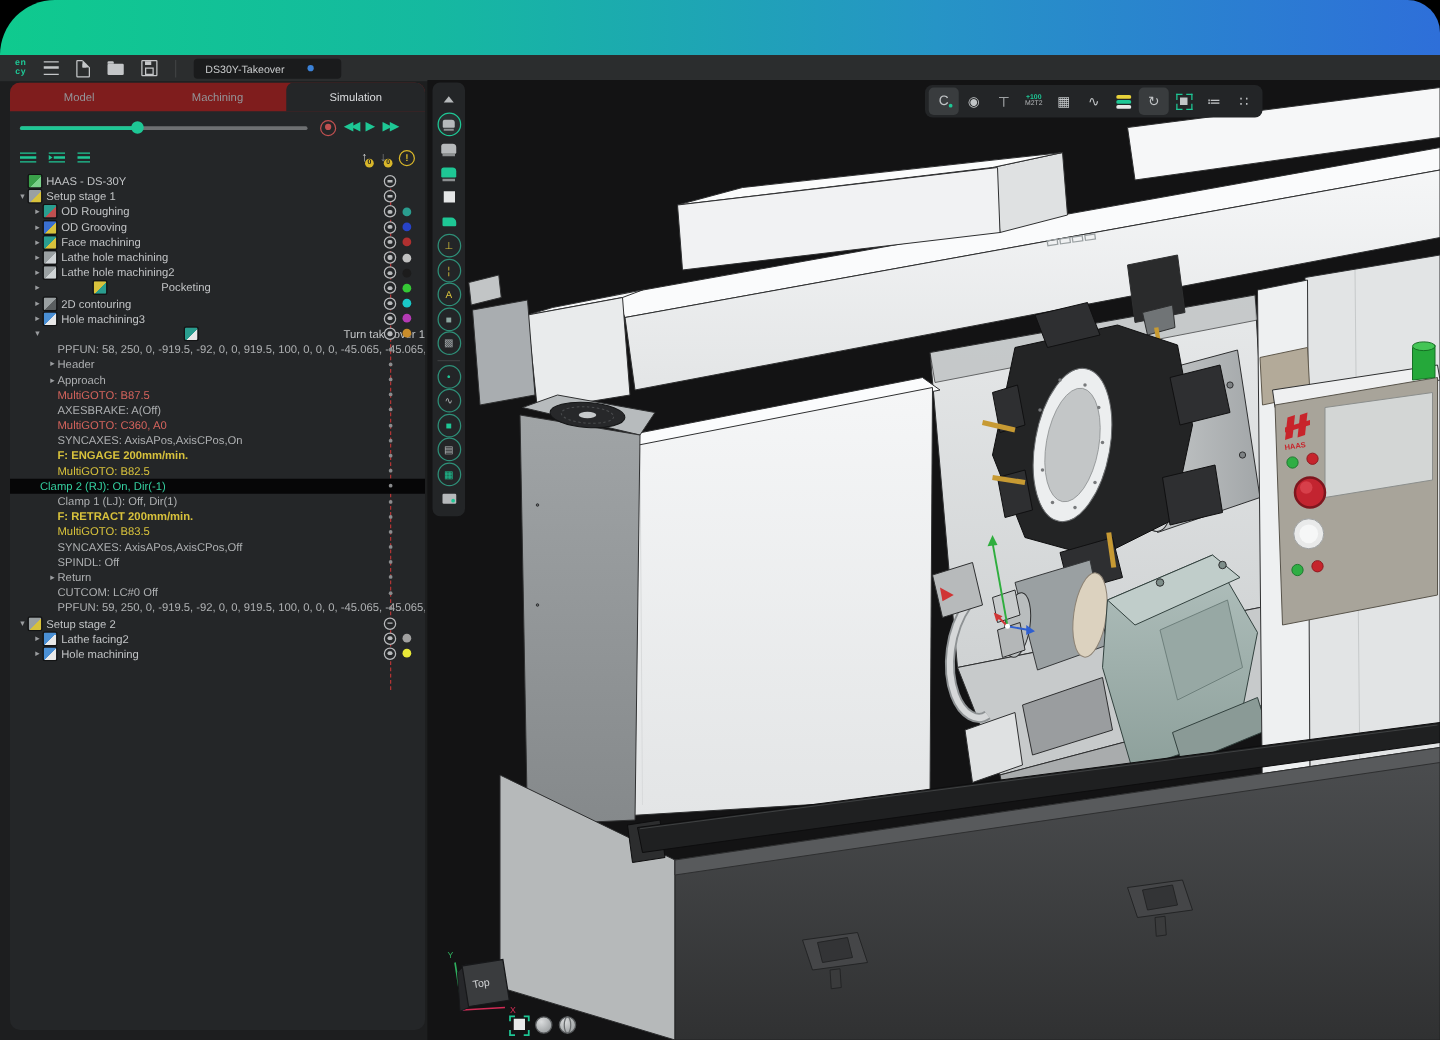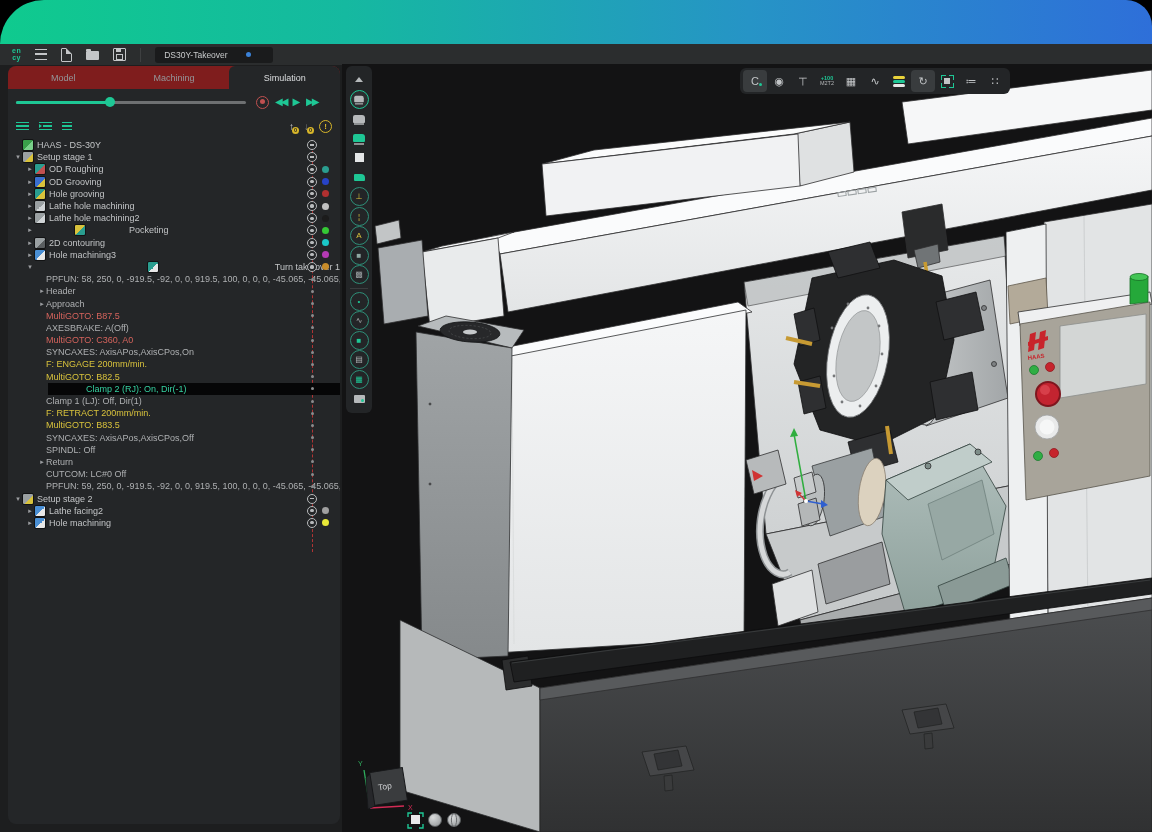--- a/index.html
+++ b/index.html
@@ -53,21 +53,21 @@
   .warn{width:11px;height:11px;border:1.4px solid #d8b62a;border-radius:50%;color:#d8b62a;font-size:8px;font-weight:bold;
     display:flex;align-items:center;justify-content:center;}
   
   .tree{position:relative;margin-top:2px;}
   .dashline{position:absolute;left:304px;width:0;border-left:1px dashed #b03434;top:2px;}
   .trow{position:relative;height:12.2px;display:flex;align-items:center;white-space:nowrap;overflow:hidden;}
   .trow .chev{width:8px;font-size:7px;color:#9b9da0;text-align:center;flex:0 0 8px;}
   .trow .tile{width:10px;height:10px;border-radius:2px;flex:0 0 10px;margin-right:3px;border:.5px solid #121314;}
   .trow .lab{font-size:9px;}
   .t-normal{color:#c2c4c6}.t-cmd{color:#aeb0b2}.t-red{color:#d4635c}
-  .t-yellow{color:#d8c23c}.t-yellow-bold{color:#d8c23c;font-weight:normal}
+  .t-yellow{color:#d8c23c}.t-yellow-bold{color:#d8c23c;font-weight:bold}
   .trow.sel{background:#060607;}
   .trow.sel .lab{color:#35d0a0;}
   .rright{position:absolute;display:block;}
   .ring{right:23px;width:8px;height:8px;border:1.2px solid #b8babc;border-radius:50%;background:#242628;}
   .ring::after{content:"";position:absolute;left:2px;top:3.2px;width:4px;height:1.6px;background:#b8babc;}
   .ring.tgt::after{left:2.4px;top:2.4px;width:3.2px;height:3.2px;border-radius:50%;}
   .bullet{right:26px;width:3px;height:3px;border-radius:50%;background:#8a8c8e;}
   .cdot{right:11px;width:7px;height:7px;border-radius:50%;}
   
   .viewport{position:absolute;left:342px;top:20px;width:810px;height:768px;background:#131314;overflow:hidden;}
@@ -194,21 +194,21 @@
           <div class="trow" style="padding-left: 18px;">
             <span class="chev">▸</span>
             <span class="tile" style="background: linear-gradient(135deg, rgb(58, 111, 208) 55%, rgb(216, 194, 60) 55%);"></span>
             <span class="lab t-normal">OD Grooving</span>
             <span class="rright ring tgt"></span>
             <span class="rright cdot" style="background: rgb(39, 67, 200);"></span>
           </div>
           <div class="trow" style="padding-left: 18px;">
             <span class="chev">▸</span>
             <span class="tile" style="background: linear-gradient(135deg, rgb(42, 157, 143) 55%, rgb(216, 194, 60) 55%);"></span>
-            <span class="lab t-normal">Hole grooving</span>
+            <span class="lab t-normal">Face machining</span>
             <span class="rright ring tgt"></span>
             <span class="rright cdot" style="background: rgb(176, 48, 48);"></span>
           </div>
           <div class="trow" style="padding-left: 18px;">
             <span class="chev">▸</span>
             <span class="tile" style="background: linear-gradient(135deg, rgb(154, 160, 162) 55%, rgb(208, 212, 214) 55%);"></span>
             <span class="lab t-normal">Lathe hole machining</span>
             <span class="rright ring tgt"></span>
             <span class="rright cdot" style="background: rgb(192, 192, 192);"></span>
           </div>
@@ -285,21 +285,21 @@
           <div class="trow" style="padding-left: 30px;">
             <span class="chev"></span>
             <span class="lab t-yellow-bold">F: ENGAGE 200mm/min.</span>
             <span class="rright bullet"></span>
           </div>
           <div class="trow" style="padding-left: 30px;">
             <span class="chev"></span>
             <span class="lab t-yellow">MultiGOTO: B82.5</span>
             <span class="rright bullet"></span>
           </div>
-          <div class="trow sel" style="padding-left: 30px; margin-left: 40px;">
+          <div class="trow sel" style="padding-left: 16px;">
             <span class="chev"></span>
             <span class="lab t-cmd">Clamp 2 (RJ): On, Dir(-1)</span>
             <span class="rright bullet"></span>
           </div>
           <div class="trow" style="padding-left: 30px;">
             <span class="chev"></span>
             <span class="lab t-cmd">Clamp 1 (LJ): Off, Dir(1)</span>
             <span class="rright bullet"></span>
           </div>
           <div class="trow" style="padding-left: 30px; align-items: center;">

